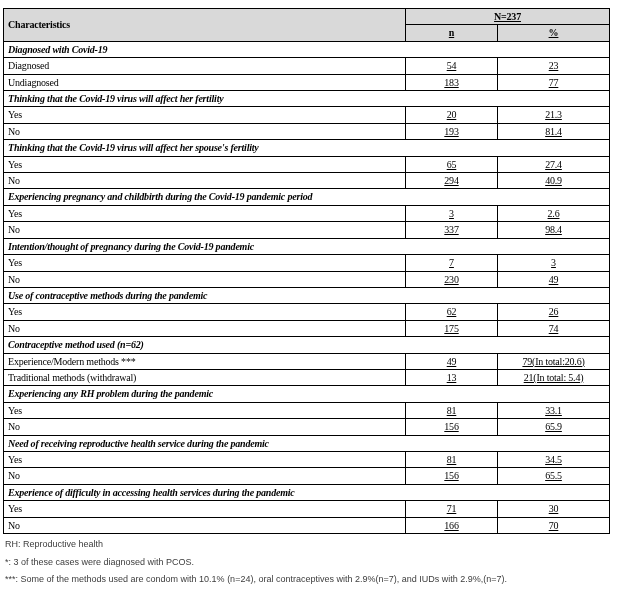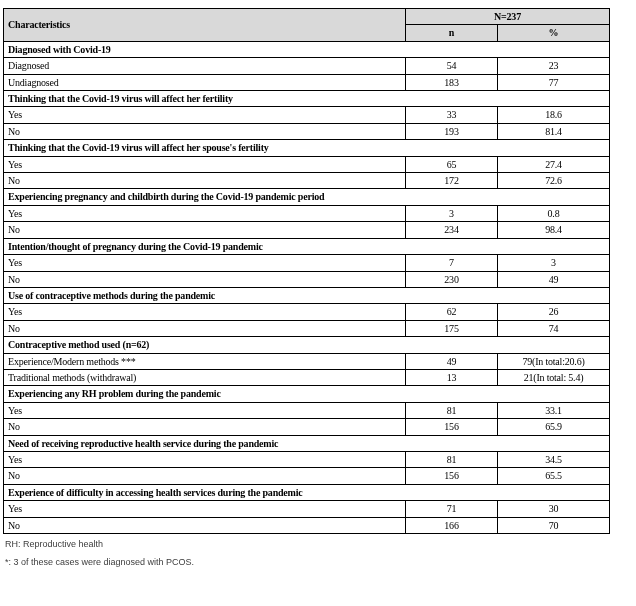--- a/index.html
+++ b/index.html
@@ -36,23 +36,25 @@
     overflow: hidden;
     white-space: nowrap;
     letter-spacing: -0.2px;
   }
   table.stats td.head {
     background: var(--header-bg, #d9d9d9);
     font-weight: bold;
   }
   table.stats td.center {
     text-align: center;
+    text-decoration: underline;
   }
   table.stats td.section {
     font-weight: bold;
+    font-style: italic;
   }
   .notes {
     position: absolute;
     left: 5px;
     top: 539px;
     width: 626px;
   }
   .note {
     font-family: "Liberation Sans", sans-serif;
     font-size: 9px;
@@ -95,54 +97,54 @@
           <td>Undiagnosed</td>
           <td class="center">183</td>
           <td class="center">77</td>
         </tr>
 
       <tr>
           <td class="section" colspan="3">Thinking that the Covid-19 virus will affect her fertility</td>
         </tr>
       <tr>
           <td>Yes</td>
-          <td class="center">33</td>
-          <td class="center">18.6</td>
+          <td class="center">20</td>
+          <td class="center">21.3</td>
         </tr>
       <tr>
           <td>No</td>
           <td class="center">193</td>
           <td class="center">81.4</td>
         </tr>
 
       <tr>
           <td class="section" colspan="3">Thinking that the Covid-19 virus will affect her spouse's fertility</td>
         </tr>
       <tr>
           <td>Yes</td>
           <td class="center">65</td>
           <td class="center">27.4</td>
         </tr>
       <tr>
           <td>No</td>
-          <td class="center">172</td>
-          <td class="center">72.6</td>
+          <td class="center">294</td>
+          <td class="center">40.9</td>
         </tr>
 
       <tr>
           <td class="section" colspan="3">Experiencing pregnancy and childbirth during the Covid-19 pandemic period</td>
         </tr>
       <tr>
           <td>Yes</td>
           <td class="center">3</td>
-          <td class="center">0.8</td>
-        </tr>
-      <tr>
-          <td>No</td>
-          <td class="center">234</td>
+          <td class="center">2.6</td>
+        </tr>
+      <tr>
+          <td>No</td>
+          <td class="center">337</td>
           <td class="center">98.4</td>
         </tr>
 
       <tr>
           <td class="section" colspan="3">Intention/thought of pregnancy during the Covid-19 pandemic</td>
         </tr>
       <tr>
           <td>Yes</td>
           <td class="center">7</td>
           <td class="center">3</td>
@@ -222,13 +224,14 @@
           <td class="center">166</td>
           <td class="center">70</td>
         </tr>
     </tbody>
   </table>
 </div>
 
 <div class="notes">
   <p class="note">RH: Reproductive health</p>
   <p class="note">*: 3 of these cases were diagnosed with PCOS.</p>
+  <p class="note">***: Some of the methods used are condom with 10.1% (n=24), oral contraceptives with 2.9%(n=7), and IUDs with 2.9%,(n=7).</p>
 </div>
 
 </body></html>

